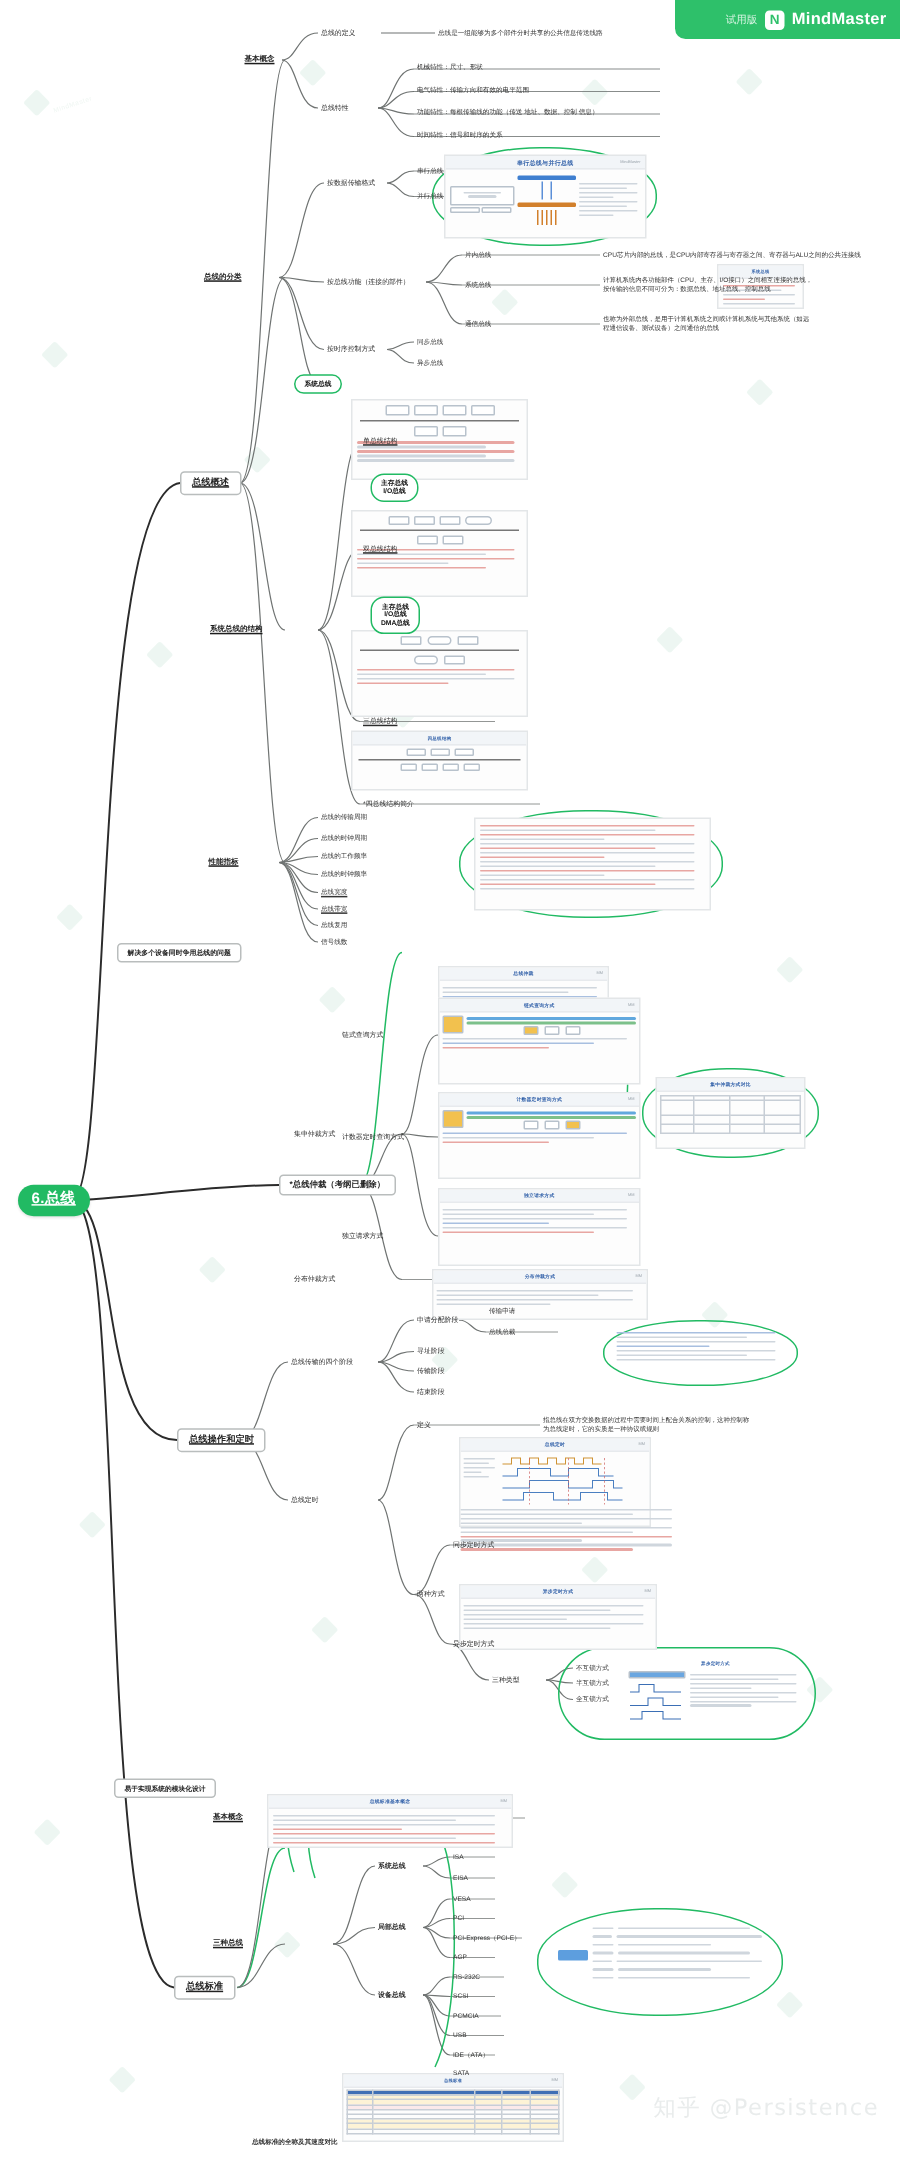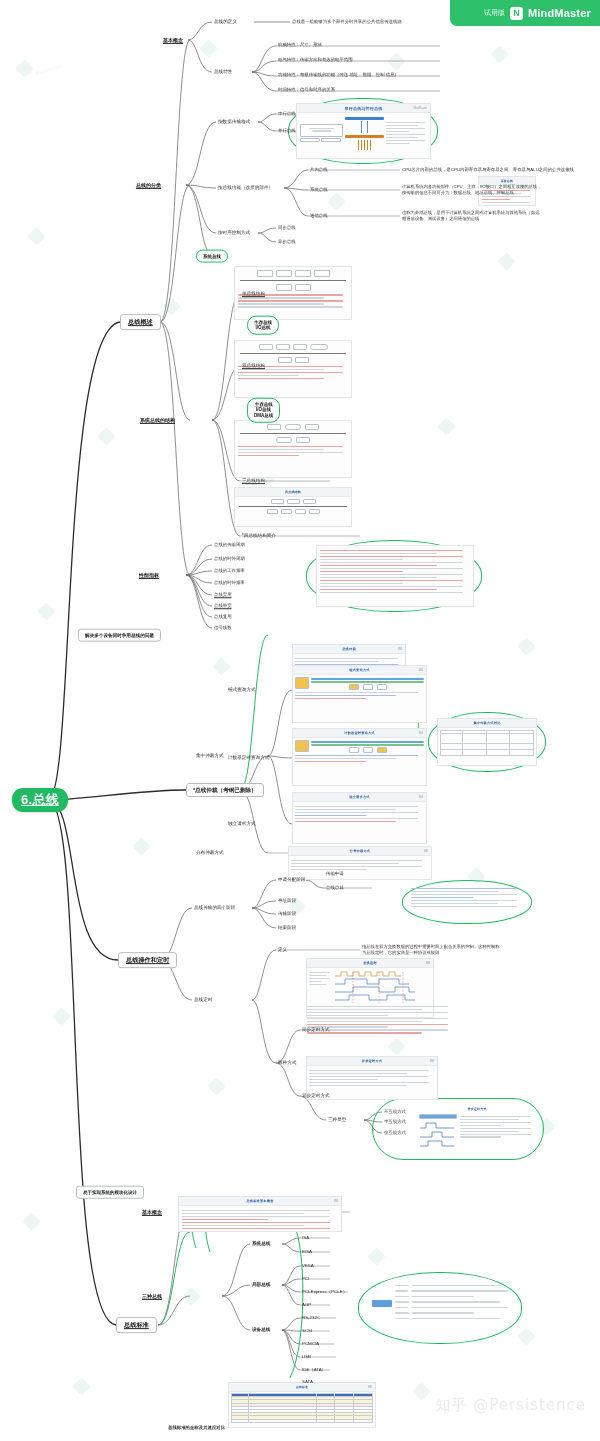--- a/index.html
+++ b/index.html
@@ -51,21 +51,21 @@
 
   
   .node{
     position:absolute; z-index:6; white-space:nowrap;
     font-size:4.6px; color:#2b2b2b; line-height:1.25;
     transform:translateY(-50%);
   }
   
   .n-root{
     background:#21ba63; color:#fff; border-radius:11px;
-    padding:4px 9px; font-size:13px; font-weight:bold;
+    padding:4px 9px; font-size:10px; font-weight:bold;
     text-decoration:underline; letter-spacing:.3px;
     box-shadow:0 1px 2px rgba(0,0,0,.12);
   }
   
   .n-main{
     background:#fff; border:1px solid #b9bdbd; border-radius:3px;
     padding:3px 7px; font-size:6.2px; font-weight:bold; color:#222;
     text-decoration:underline;
   }
   .n-main2{

